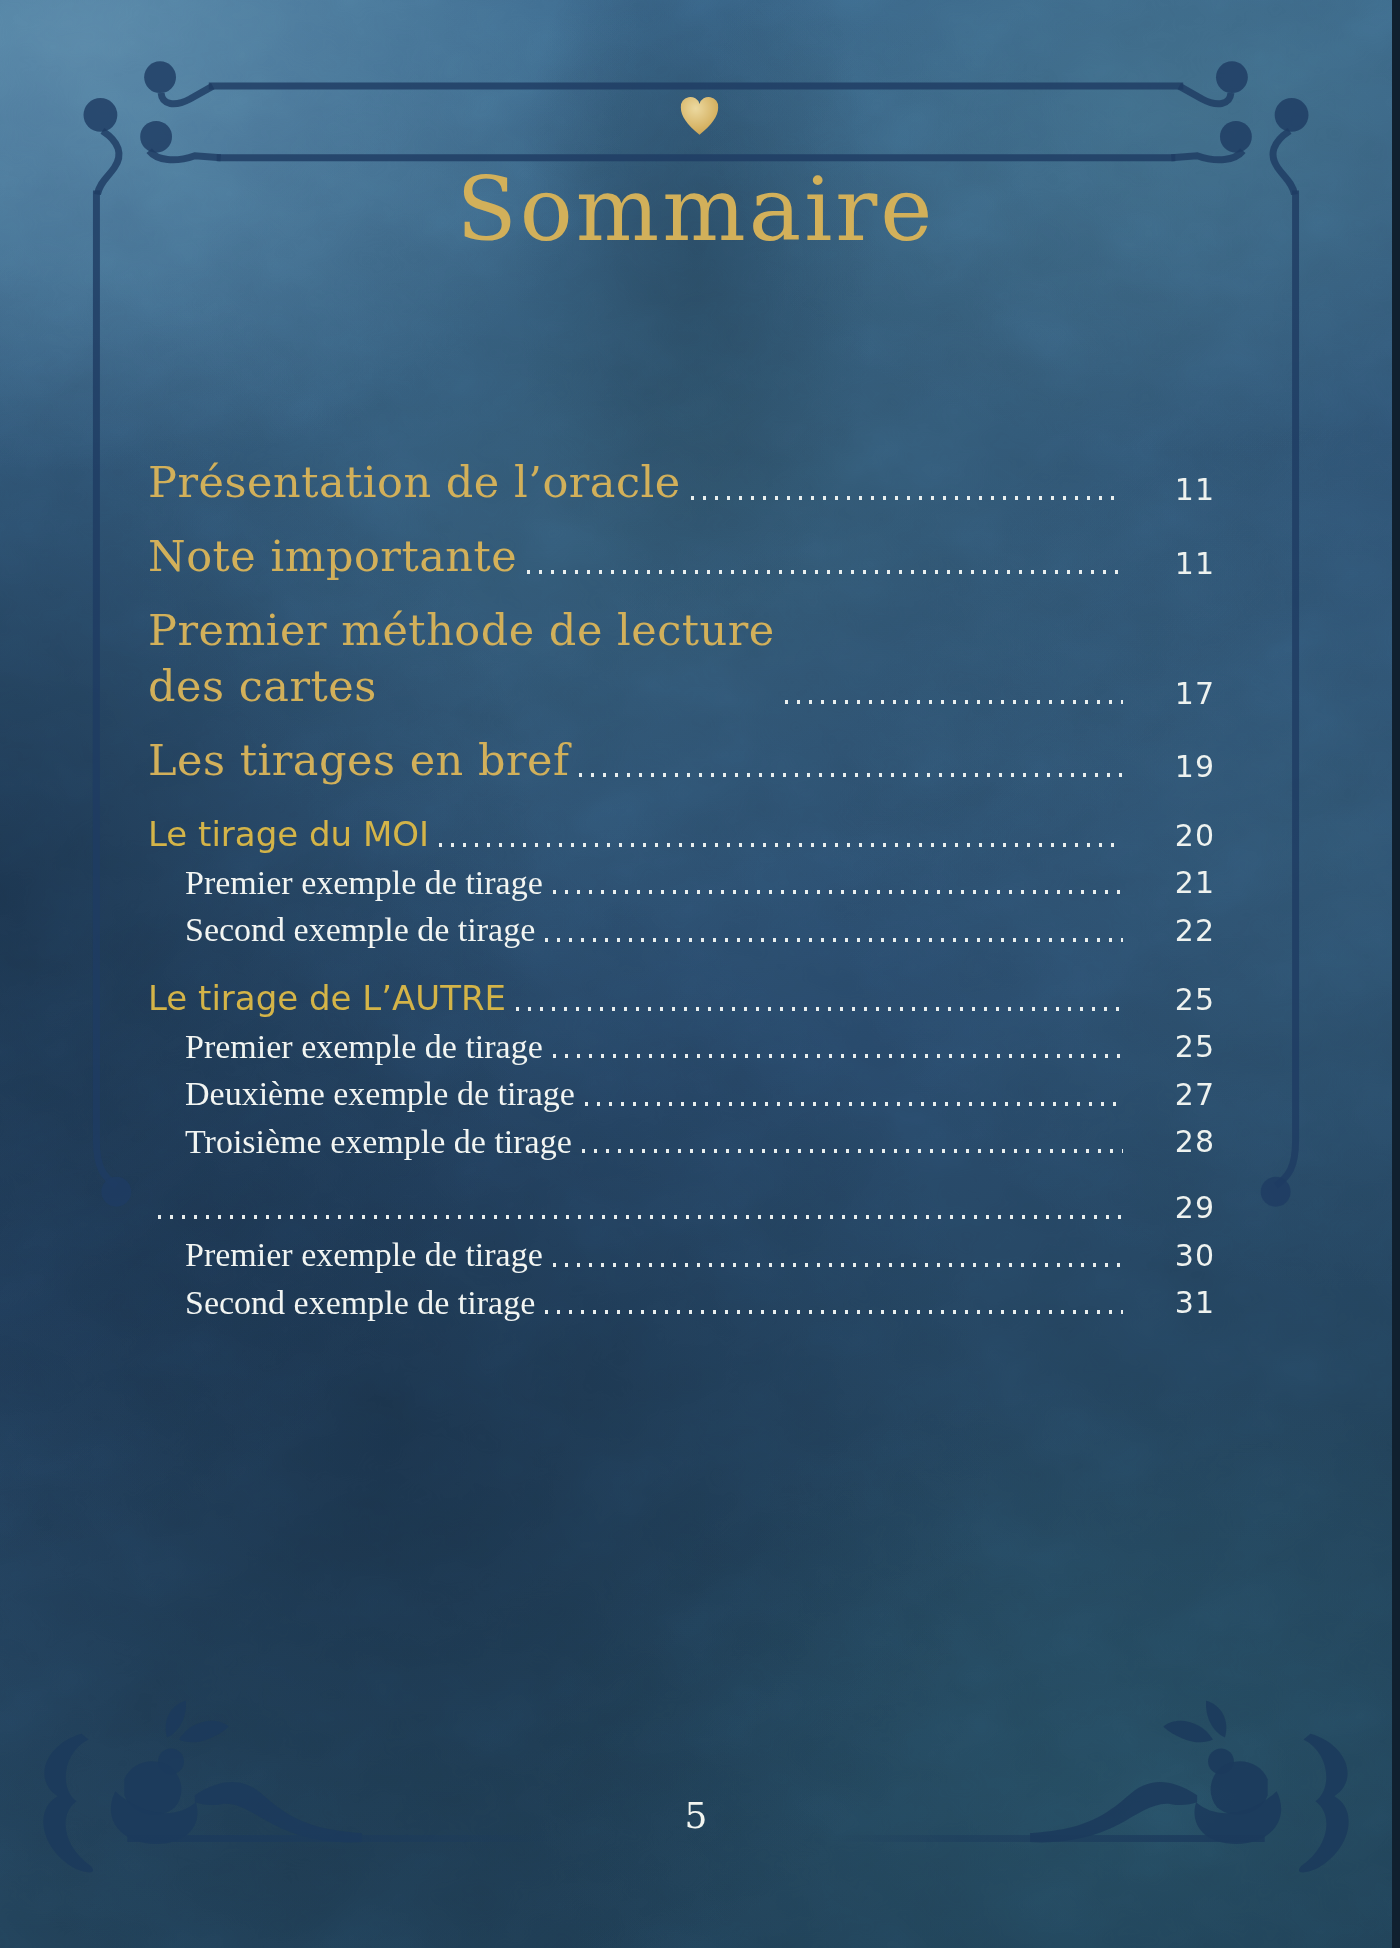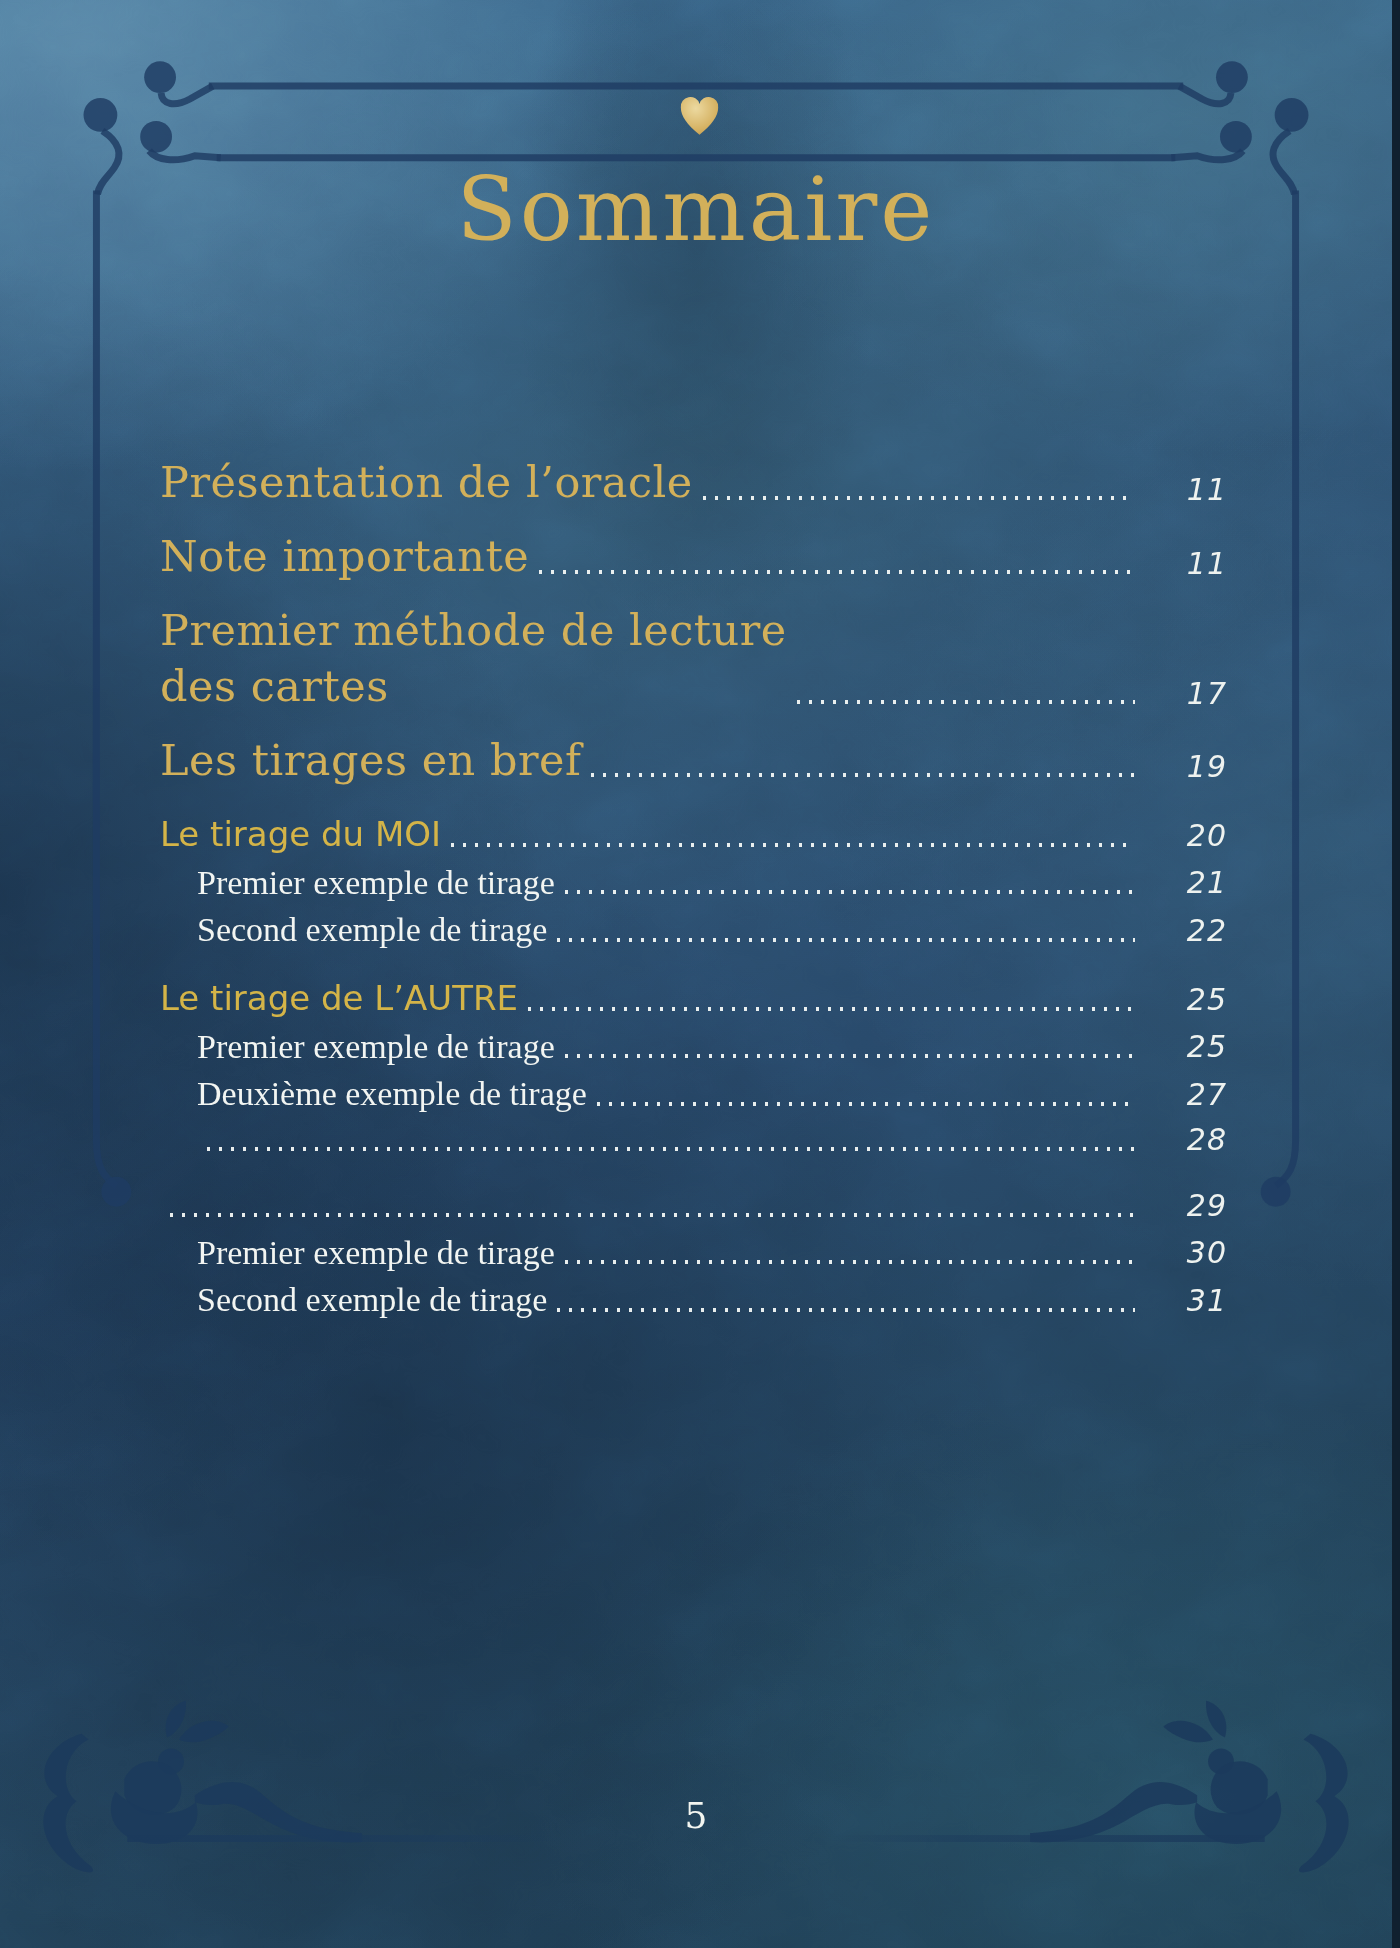--- a/index.html
+++ b/index.html
@@ -21,31 +21,31 @@
       linear-gradient(162deg, #3e6d92 0%, #32597a 30%, #28496a 55%, #22425a 80%, #1d3a50 100%);
   }
   .texture{position:absolute;inset:0;width:100%;height:100%;opacity:.17;mix-blend-mode:overlay;pointer-events:none;}
   .frame-svg,.flourish-svg{position:absolute;inset:0;width:100%;height:100%;pointer-events:none;}
   .heart{position:absolute;left:676px;top:92px;width:47px;height:47px;}
   .title{
     position:absolute;top:158px;left:0;right:0;margin:0;
     text-align:center;font-weight:400;font-size:88px;letter-spacing:3px;
     color:#d2b05a;font-family:"DejaVu Serif",serif;
   }
-  .toc{position:absolute;left:160px;top:455px;width:1067px;}
+  .toc{position:absolute;left:148px;top:455px;width:1067px;}
   .row{display:flex;align-items:flex-end;}
   .row .label{white-space:nowrap;}
   .leader{
     flex:1 1 auto;height:4px;margin:0 0 11px 10px;min-width:30px;
     background:repeating-linear-gradient(90deg, rgba(243,247,245,.95) 0 3.2px, transparent 3.2px 12px);
   }
   .page-num{
     flex:0 0 92px;text-align:right;
     font-family:"DejaVu Sans",sans-serif;font-size:30px;line-height:1.3;
-    color:#eef2ef;letter-spacing:1px;padding-bottom:2px;font-style:italic;
+    color:#eef2ef;letter-spacing:1px;padding-bottom:2px;
   }
   .chapter{margin-bottom:18px;}
   .chapter .label{
     font-family:"DejaVu Serif",serif;font-size:43px;line-height:1.3;
     color:#d2b05a;letter-spacing:.5px;
   }
   .two-line .label span{display:block;}
   .section{margin-top:25px;margin-bottom:4px;}
   .section .label{
     font-family:"DejaVu Sans",sans-serif;font-size:34px;line-height:1.28;
@@ -167,20 +167,21 @@
       <span class="page-num">25</span>
     </div>
 
     <div class="row sub">
       <span class="label">Deuxième exemple de tirage</span>
       <span class="leader"></span>
       <span class="page-num">27</span>
     </div>
 
     <div class="row sub">
+      <span class="label">Troisième exemple de tirage</span>
       <span class="leader"></span>
       <span class="page-num">28</span>
     </div>
 
     <div class="row section">
       <span class="leader"></span>
       <span class="page-num">29</span>
     </div>
 
     <div class="row sub">

